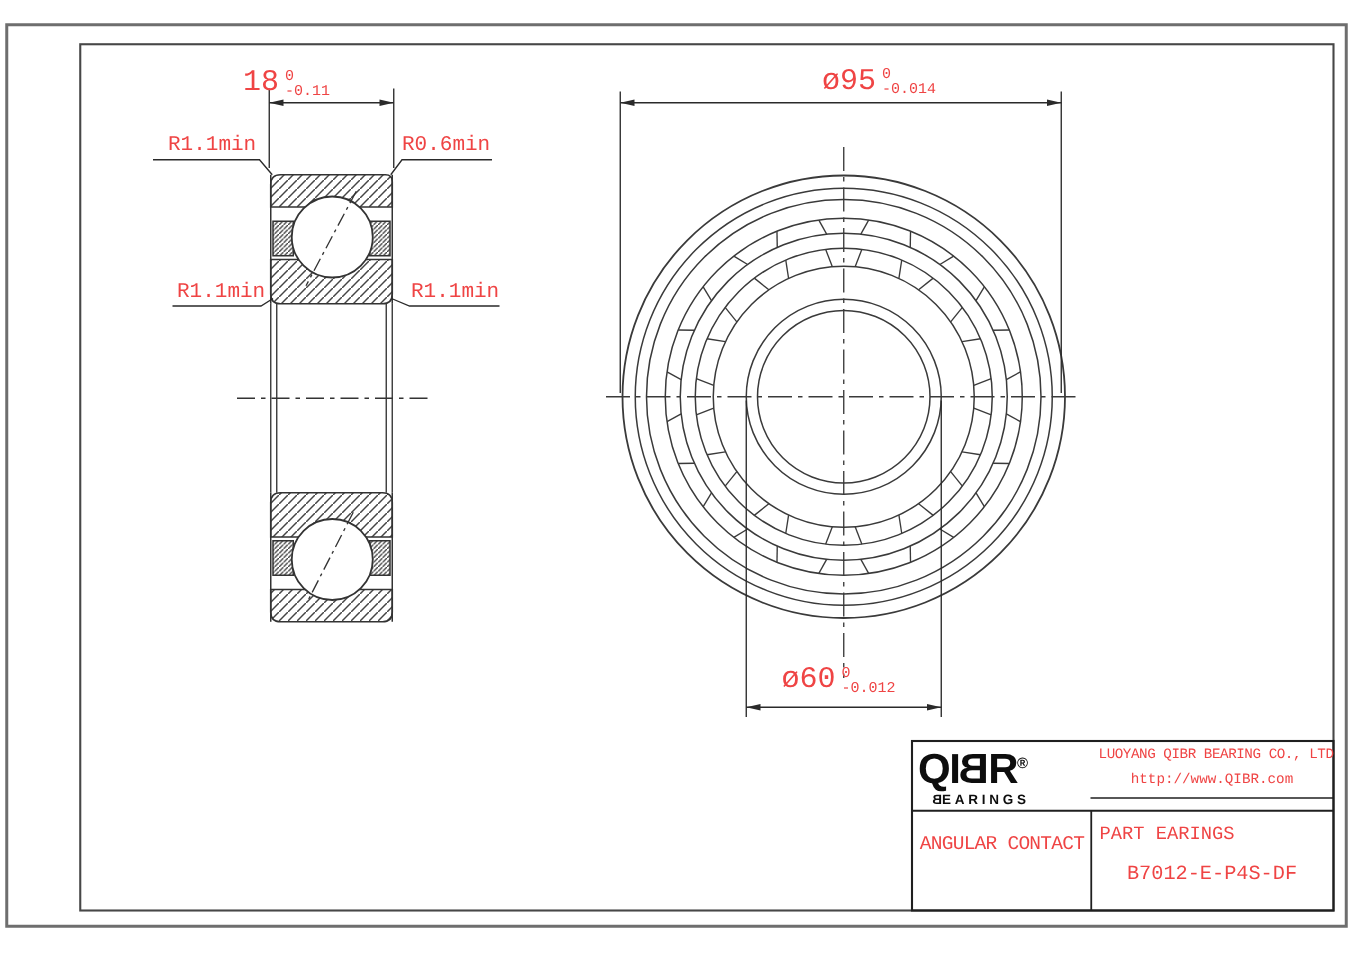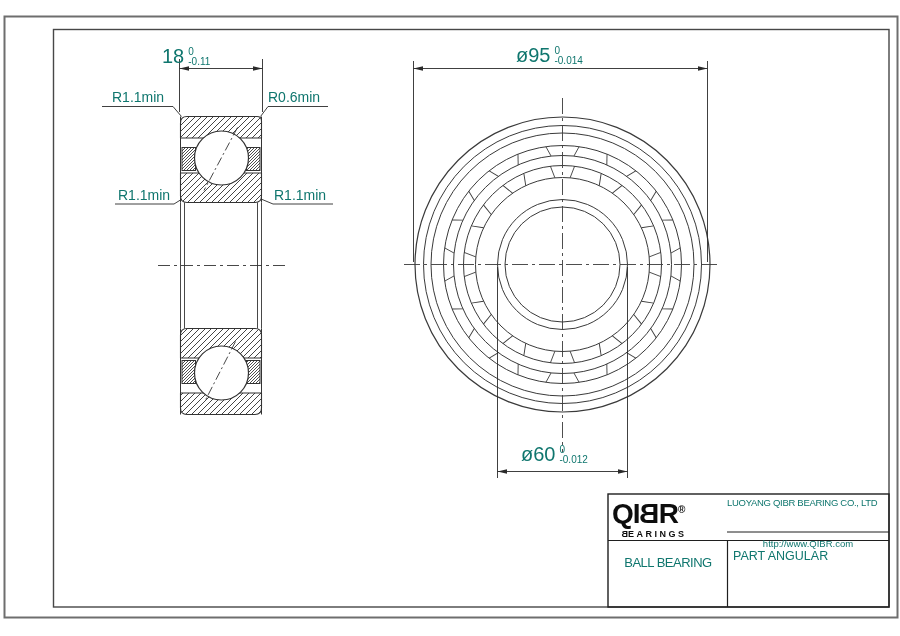--- a/index.html
+++ b/index.html
@@ -1,27 +1,27 @@
 <!DOCTYPE html>
 <html><head>
 <meta charset="utf-8">
 <style>
   html,body{margin:0;padding:0;background:#ffffff;}
   #page{position:relative;width:900px;height:636px;background:#fff;overflow:hidden;
         font-family:"Liberation Mono","DejaVu Sans Mono",monospace;}
   svg{position:absolute;left:0;top:0;}
-  .t{position:absolute;color:#0f766e;white-space:nowrap;
-     font-family:Liberation Sans, sans-serif;}
+  .t{position:absolute;color:#ef4444;white-space:nowrap;
+     font-family:Liberation Mono, monospace;}
   .dim{display:flex;align-items:flex-start;}
   .dimval{font-size:20px;line-height:20px;}
   .tolstack{display:inline-block;margin-left:4px;margin-top:1px;font-size:10px;line-height:10px;}
   .tolstack span{display:block;}
   .rlabel{font-size:14px;line-height:14px;text-align:center;}
-  .tb-company{font-size:9.5px;letter-spacing:-0.3px;width:162px;text-align:left;}
-  .tb-url{font-size:9.5px;width:162px;text-align:center;margin-top:24px;}
+  .tb-company{font-size:9.5px;letter-spacing:-0.3px;width:162px;text-align:right;}
+  .tb-url{font-size:9.5px;width:162px;text-align:center;}
   .tb-product{font-size:13px;letter-spacing:-0.5px;width:118px;text-align:center;line-height:26px;}
   .tb-pnlabel{font-size:12.5px;}
   .tb-pn{font-size:13.5px;width:162px;text-align:center;}
   .logo{position:absolute;color:#0d0d0d;}
   .logo-main{font-family:"Liberation Sans","DejaVu Sans",sans-serif;font-weight:bold;
              font-size:28px;line-height:24px;letter-spacing:-1px;}
   .logo-reg{font-size:10px;vertical-align:10px;letter-spacing:0;}
   .logo-sub{font-family:"Liberation Sans","DejaVu Sans",sans-serif;font-weight:bold;
             font-size:9px;letter-spacing:2.5px;margin-top:3px;margin-left:7px;}
   .flip{display:inline-block;transform:scaleX(-1);}
@@ -147,21 +147,21 @@
     <span>0</span>
     <span>-0.11</span>
   </span>
 </div>
 
 <span class="t rlabel" style="left:112px;top:90px;">R1.1min</span>
 <span class="t rlabel" style="left:268px;top:90px;">R0.6min</span>
 <span class="t rlabel" style="left:118px;top:188px;">R1.1min</span>
 <span class="t rlabel" style="left:274px;top:188px;">R1.1min</span>
 
-<div class="t dim" style="left:516px;top:45px;">
+<div class="t dim" style="left:548px;top:45px;">
   <span class="dimval">ø95</span>
   <span class="tolstack">
     <span>0</span>
     <span>-0.014</span>
   </span>
 </div>
 
 <div class="t dim" style="left:521px;top:444px;">
   <span class="dimval">ø60</span>
   <span class="tolstack">
@@ -172,18 +172,19 @@
 
 <div class="logo" style="left:612px;top:498px;">
   <div class="logo-main"><span>Q</span><span>I</span><span class="flip">B</span><span>R</span><span class="logo-reg">®</span></div>
   <div class="logo-sub"><span class="flip">B</span><span>EARINGS</span></div>
 </div>
 
 <span class="t tb-company" style="left:727px;top:497px;">LUOYANG QIBR BEARING CO., LTD</span>
 <span class="t tb-url" style="left:727px;top:514px;">http://www.QIBR.com</span>
 
 <div class="t tb-product" style="left:609px;top:550px;">
-  <div>BALL BEARING</div>
+  <div>ANGULAR CONTACT</div>
 </div>
 
-<span class="t tb-pnlabel" style="left:733px;top:549px;">PART ANGULAR</span>
+<span class="t tb-pnlabel" style="left:733px;top:549px;">PART EARINGS</span>
+<span class="t tb-pn" style="left:727px;top:576px;">B7012-E-P4S-DF</span>
 
 </div>
 
 </body></html>

